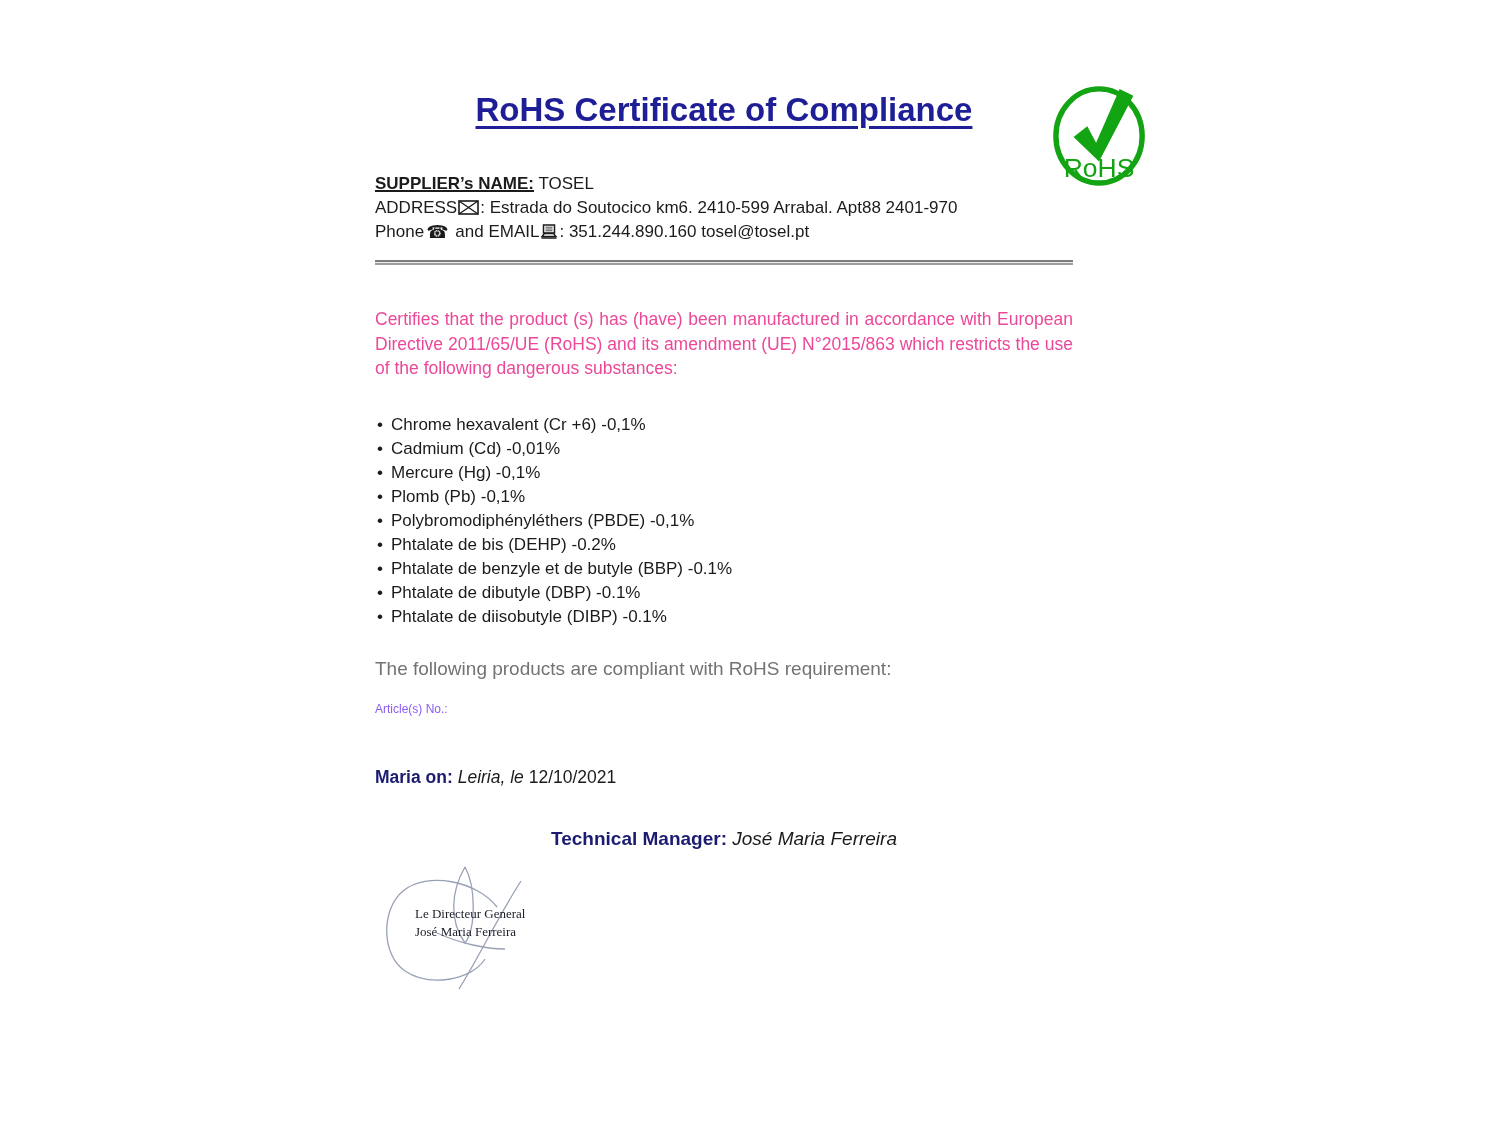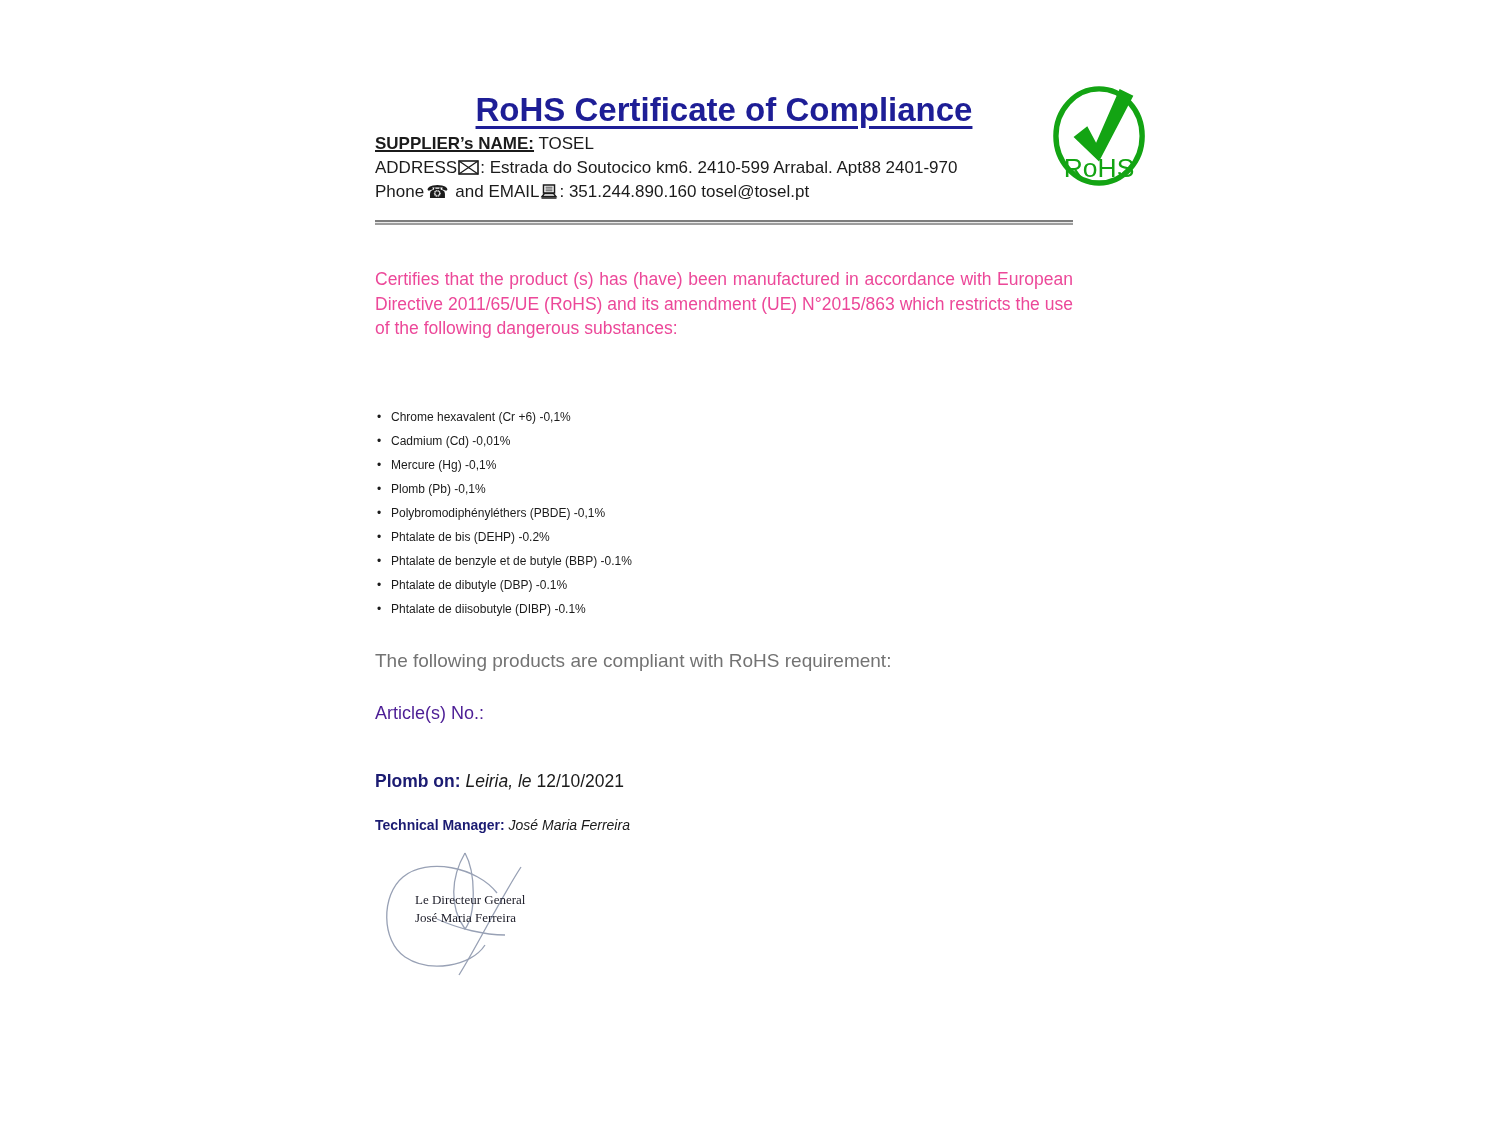--- a/index.html
+++ b/index.html
@@ -32,63 +32,63 @@
     text-decoration-thickness: 2.5px;
     text-underline-offset: 5px;
   }
   .rohs-logo {
     position: absolute;
     left: 1052px;
     top: 80px;
     width: 98px;
     height: 108px;
   }
-  .supplier { font-size: 17px; line-height: 24px; }
+  .supplier { margin-top: 40px; font-size: 17px; line-height: 24px; }
   .supplier .lbl-strong { font-weight: bold; text-decoration: underline; text-decoration-thickness: 1.8px; }
   .inline-icon { vertical-align: -2px; margin: 0 1px; }
   .phone-glyph { font-family: "DejaVu Sans", sans-serif; font-size: 18px; vertical-align: -1px; margin: 0 2px; }
   .divider {
     margin-top: 16px;
     height: 5px;
     background: linear-gradient(to bottom, #7d7d7d 0%, #7d7d7d 45%, #e9e9e9 45%, #e9e9e9 62%, #9d9d9d 62%, #9d9d9d 100%);
   }
   .cert-par {
     margin-top: 42px;
     font-size: 17.5px;
     line-height: 24.5px;
     color: #ec4899;
     text-align: justify;
   }
   .substances {
-    margin-top: 64px;
+    margin-top: 32px;
     list-style: none;
-    font-size: 12px;
+    font-size: 17px;
     line-height: 24px;
   }
   .substances li { padding-left: 16px; position: relative; }
   .substances li::before {
     content: "•";
     position: absolute;
     left: 2px;
     top: 0;
   }
   .products-line {
     margin-top: 28px;
     font-size: 19px;
     line-height: 24px;
     color: #737373;
   }
   .articles-line {
-    margin-top: 28px;
-    font-size: 18px;
+    margin-top: 16px;
+    font-size: 12px;
     line-height: 24px;
-    color: #4c1d95;
+    color: #8b5cf6;
   }
   .made-on { margin-top: 44px; font-size: 17.5px; line-height: 24px; }
-  .manager { margin-top: 20px; font-size: 14px; line-height: 24px; }
+  .manager { margin-top: 38px; font-size: 19px; line-height: 24px; text-align: center; }
   .navy-label { font-weight: bold; color: #1b1b72; }
   .italic-val { font-style: italic; }
   .signature-block {
     position: relative;
     margin-top: 14px;
     margin-left: 4px;
     width: 300px;
     height: 125px;
   }
   .signature-scrawl { position: absolute; left: 0; top: 0; }
@@ -153,21 +153,21 @@
       <li>Phtalate de benzyle et de butyle (BBP) -0.1%</li>
       <li>Phtalate de dibutyle (DBP) -0.1%</li>
       <li>Phtalate de diisobutyle (DIBP) -0.1%</li>
     </ul>
 
     <p class="products-line">The following products are compliant with RoHS requirement:</p>
 
     <p class="articles-line">Article(s) No.:</p>
 
     <p class="made-on">
-      <span class="navy-label">Plomb on:</span>
+      <span class="navy-label">Maria on:</span>
       <span class="italic-val">Leiria, le</span>
       <span>12/10/2021</span>
     </p>
 
     <p class="manager">
       <span class="navy-label">Technical Manager:</span>
       <span class="italic-val">José Maria Ferreira</span>
     </p>
 
     <div class="signature-block">

